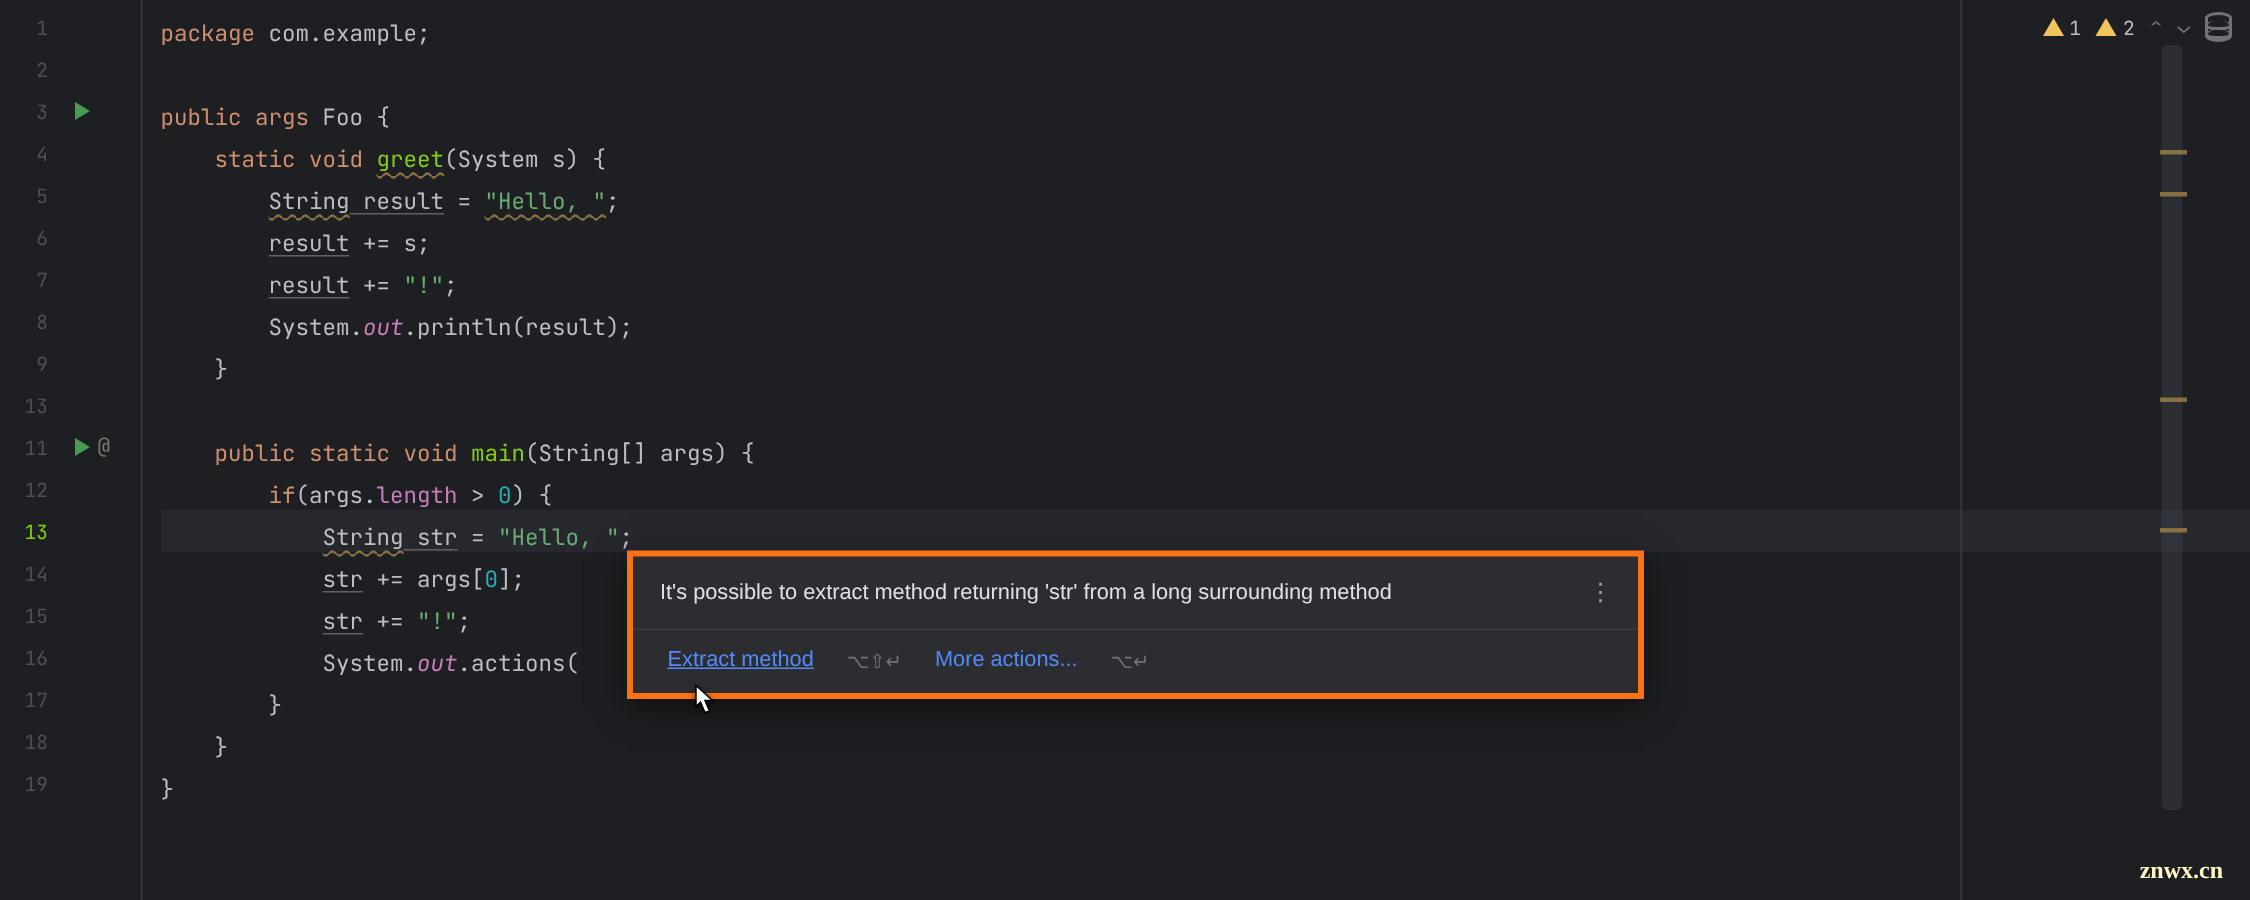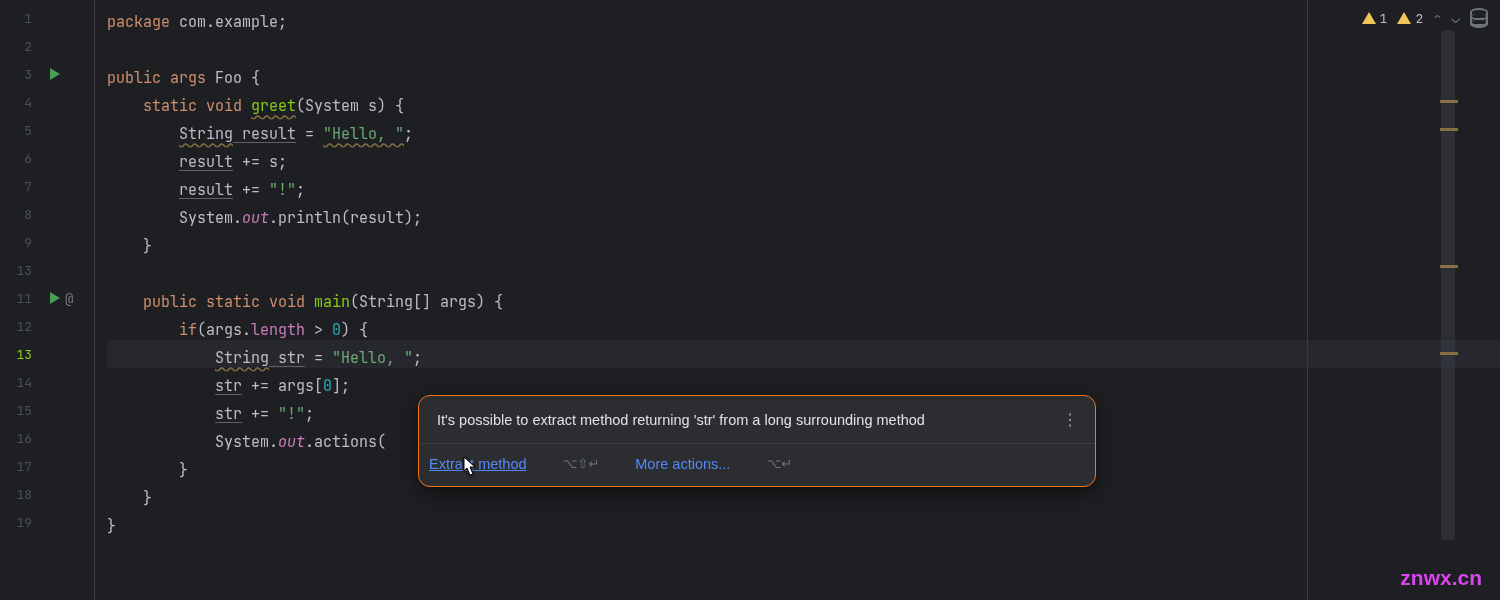--- a/index.html
+++ b/index.html
@@ -149,40 +149,39 @@
   height: 3px;
   background: #857042;
 }
 
 .popup {
   position: absolute;
   left: 418px;
   top: 367px;
   width: 678px;
   background: #2b2d30;
-  border: 1px solid #f97316;
-  border-radius: 12px;
+  border: 4px solid #f97316;
+  border-radius: 0;
   box-shadow: 0 6px 20px rgba(0,0,0,0.5);
   font-family: -apple-system, 'Segoe UI', sans-serif;
-  margin-top: 28px;
 }
 .popup-header {
   padding: 14px 18px;
   display: flex;
   justify-content: space-between;
   align-items: center;
   border-bottom: 1px solid #393b40;
 }
 .popup-title { color: #dfe1e5; font-size: 14.5px; }
 .popup-more { color: #9da0a8; font-size: 16px; cursor: pointer; letter-spacing: -1px; }
 .popup-actions {
-  padding: 12px 10px 14px;
-  display: flex;
-  align-items: flex-start;
-  gap: 36px;
+  padding: 12px 23px 14px;
+  display: flex;
+  align-items: flex-end;
+  gap: 22px;
   font-size: 14.5px;
 }
 .action-link { color: #548af7; cursor: pointer; }
 .action-link.primary { text-decoration: underline; }
 .shortcut { color: #6f737a; font-size: 13px; }
 
 .cursor-pointer {
   position: absolute;
   left: 458px;
   top: 455px;
@@ -190,24 +189,24 @@
   height: 26px;
   pointer-events: none;
   z-index: 100;
 }
 .cursor-pointer svg { filter: drop-shadow(0 1px 2px rgba(0,0,0,0.6)); }
 
 .watermark {
   position: absolute;
   bottom: 10px;
   right: 18px;
-  color: #d946ef;
-  font-family: Liberation Sans, sans-serif;
+  color: #fef9c3;
+  font-family: Liberation Serif, serif;
   font-weight: bold;
-  font-size: 21px;
+  font-size: 16px;
 }
 </style>
 </head>
 <body>
 
 <div class="editor-container">
   <div class="gutter" id="gutter">
       <div class="line-number">1</div>
       <div class="line-number">2</div>
       <div class="line-number">3<div class="run-icon"></div></div>

